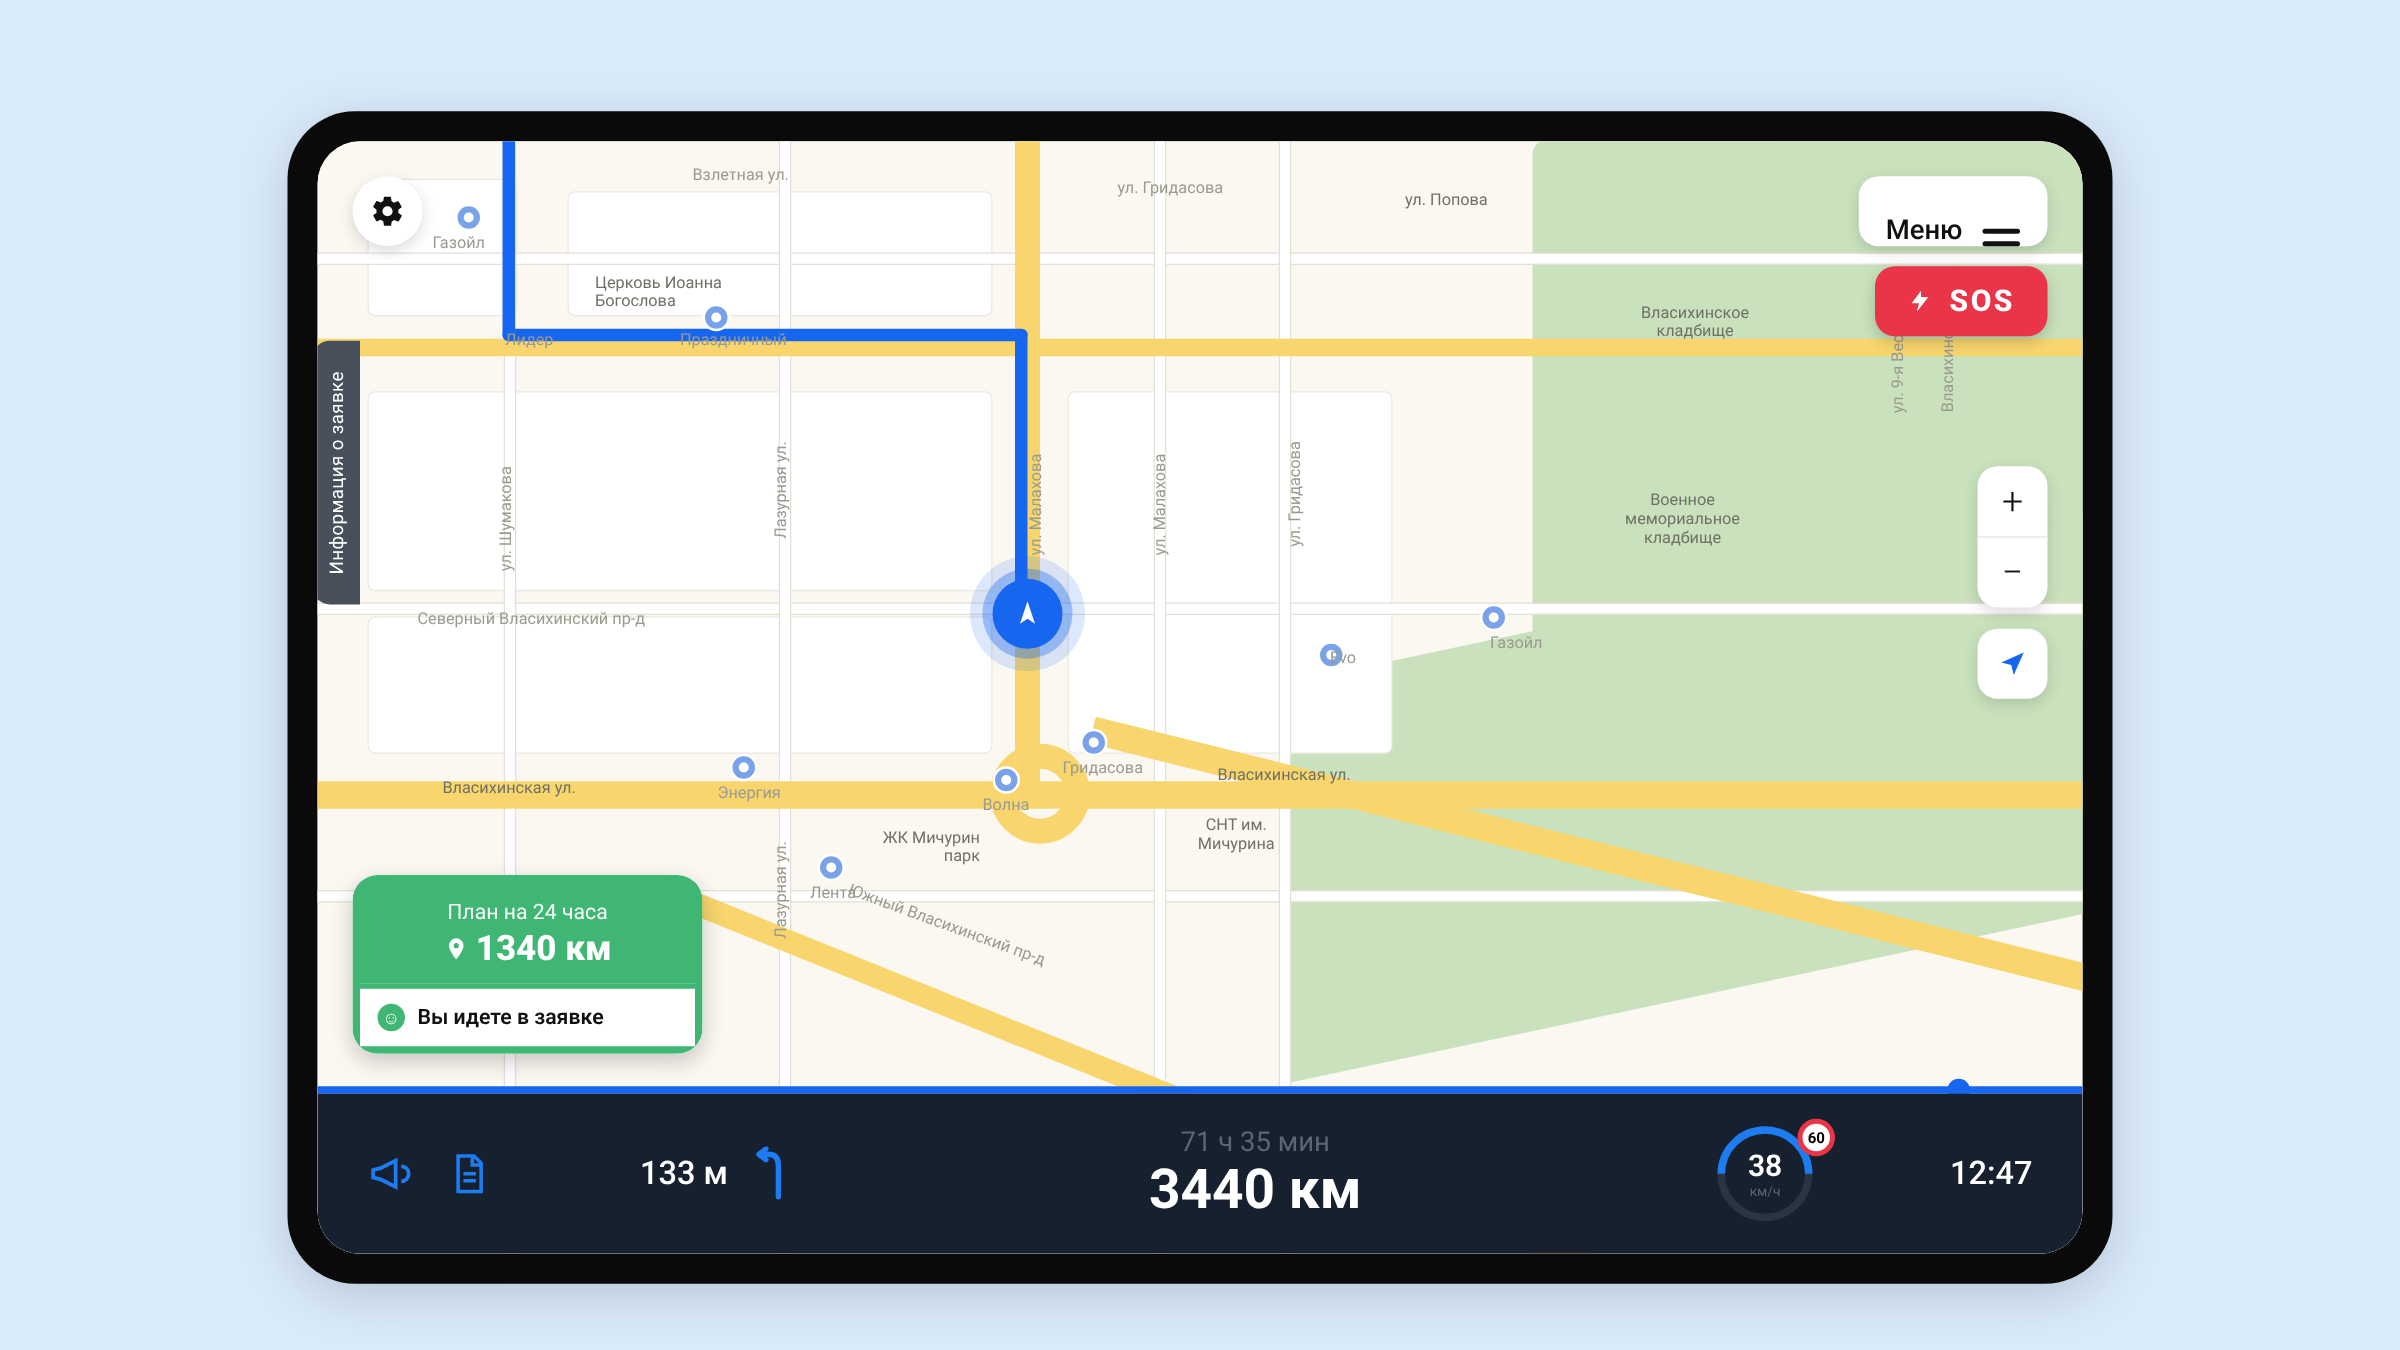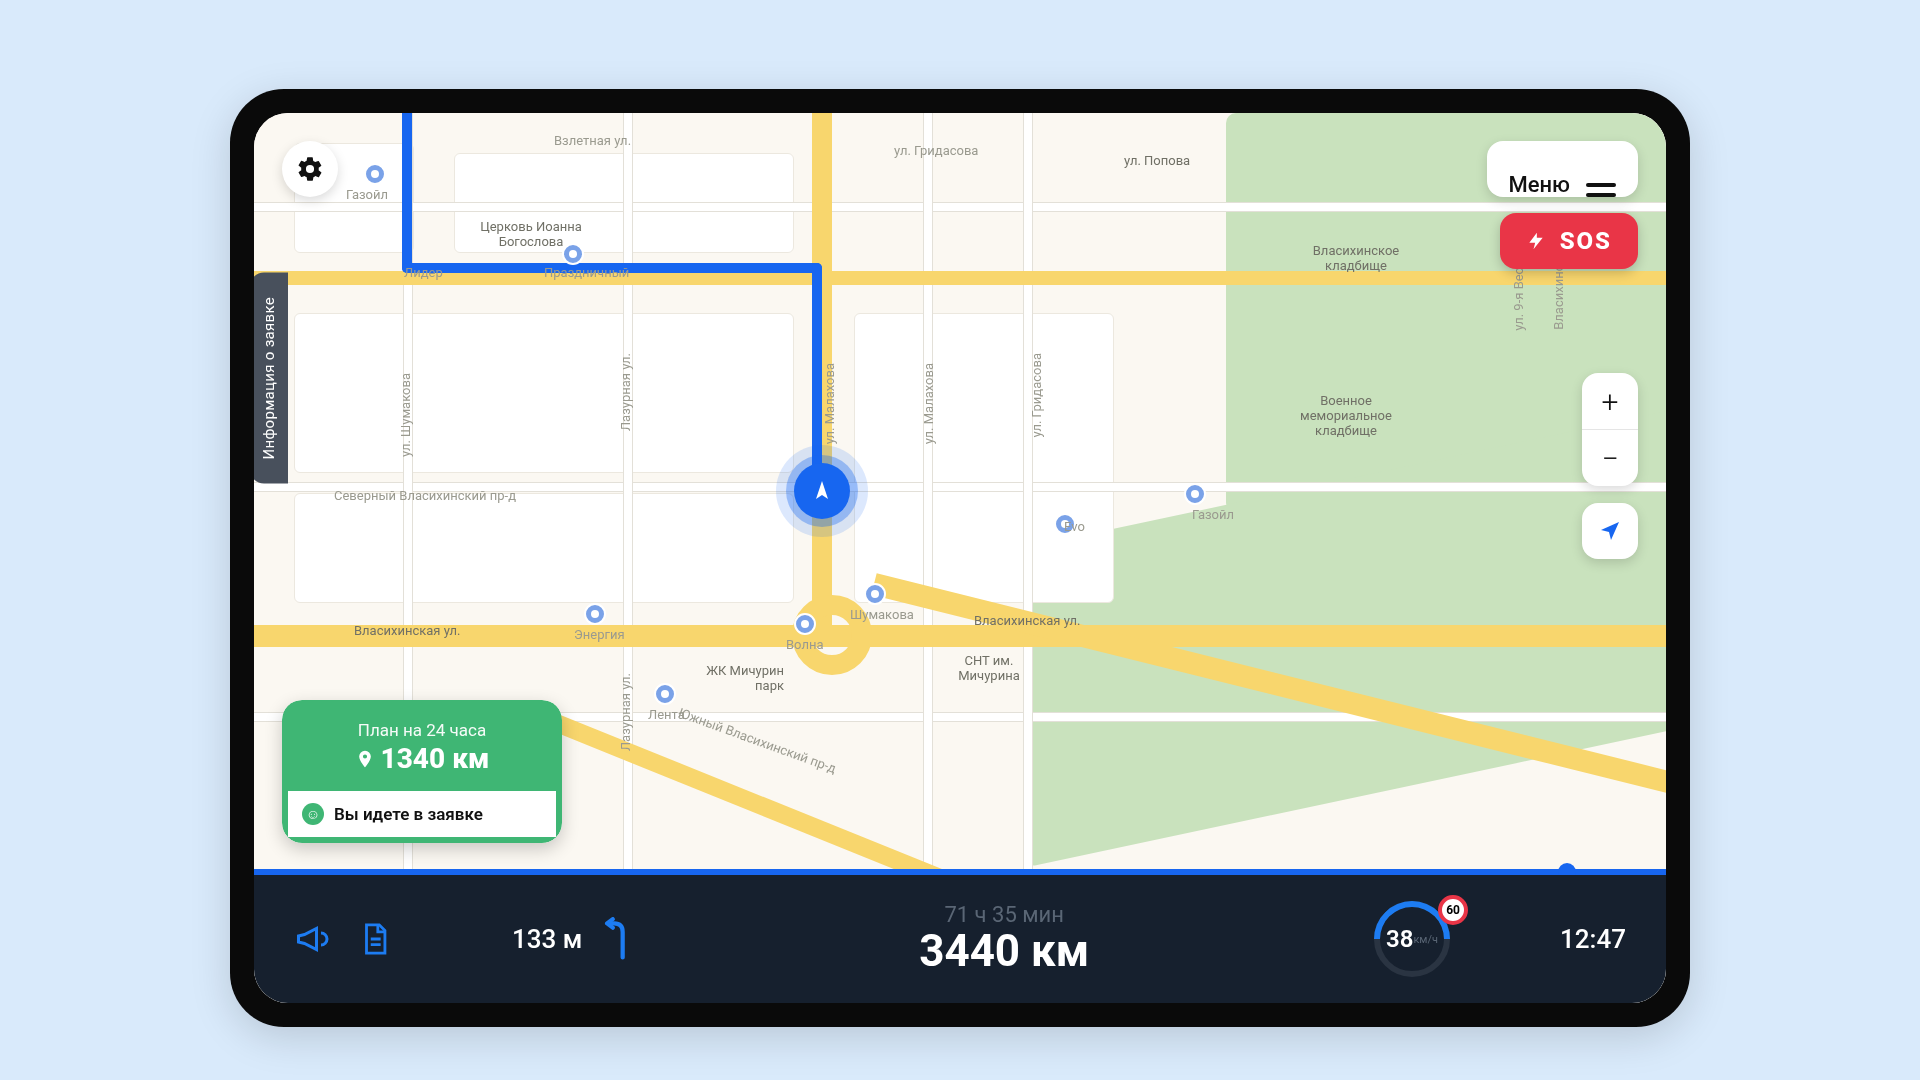--- a/index.html
+++ b/index.html
@@ -130,21 +130,21 @@
   }
   .b-icons { display:flex; gap:28px; align-items:center;}
   .b-turn { display:flex; align-items:center; gap:18px; margin-left:110px;}
   .b-turn .dist { font-size:26px; font-weight:500;}
   .b-center { flex:1; text-align:center;}
   .b-center .line1 { color:#5a6675; font-size:22px;}
   .b-center .line2 { font-size:44px; font-weight:700; margin-top:-2px;}
   .b-speed { position:relative; display:flex; align-items:center;}
   .gauge {
     width:76px; height:76px; border-radius:50%;
-    border:6px solid #2a3442; position:relative; display:flex; flex-direction:row; align-items:center; justify-content:center;
+    border:6px solid #2a3442; position:relative; display:flex; flex-direction:column; align-items:center; justify-content:center;
   }
   .gauge::before {
     content:""; position:absolute; inset:-6px; border-radius:50%;
     border:6px solid transparent; border-top-color:#1d7cf2; border-right-color:#1d7cf2;
     transform:rotate(-45deg);
   }
   .gauge .v { font-size:24px; font-weight:600; color:#fff;}
   .gauge .u { font-size:11px; color:#5a6675;}
   .limit {
     position:absolute; top:-6px; right:-18px; width:30px; height:30px;
@@ -199,21 +199,21 @@
       <div class="poi-dot" style="left:308px;top:130px"></div>
       <div class="poi-dot" style="left:330px;top:490px"></div>
       <div class="poi-dot" style="left:400px;top:570px"></div>
       <div class="poi-dot" style="left:540px;top:500px"></div>
       <div class="poi-dot" style="left:610px;top:470px"></div>
       <div class="poi-dot" style="left:800px;top:400px"></div>
       <div class="poi-dot" style="left:930px;top:370px"></div>
 
       <span class="maplabel" style="left:300px;top:20px">Взлетная ул.</span>
       <span class="maplabel" style="left:640px;top:30px">ул. Гридасова</span>
-      <span class="maplabel dark" style="left:222px;top:106px;text-align:center;width:110px;white-space:normal">Церковь Иоанна Богослова</span>
+      <span class="maplabel dark" style="left:222px;top:106px;width:110px;white-space:normal">Церковь Иоанна Богослова</span>
       <span class="maplabel dark" style="right:250px;top:130px;text-align:center;width:120px;white-space:normal">Власихинское кладбище</span>
       <span class="maplabel dark" style="right:260px;top:280px;text-align:center;width:120px;white-space:normal">Военное мемориальное кладбище</span>
       <span class="maplabel" style="left:568px;top:250px;writing-mode:vertical-rl;transform:rotate(180deg)">ул. Малахова</span>
       <span class="maplabel" style="left:667px;top:250px;writing-mode:vertical-rl;transform:rotate(180deg)">ул. Малахова</span>
       <span class="maplabel" style="left:775px;top:240px;writing-mode:vertical-rl;transform:rotate(180deg)">ул. Гридасова</span>
       <span class="maplabel" style="left:144px;top:260px;writing-mode:vertical-rl;transform:rotate(180deg)">ул. Шумакова</span>
       <span class="maplabel" style="left:364px;top:240px;writing-mode:vertical-rl;transform:rotate(180deg)">Лазурная ул.</span>
       <span class="maplabel" style="left:364px;top:560px;writing-mode:vertical-rl;transform:rotate(180deg)">Лазурная ул.</span>
       <span class="maplabel dark" style="left:100px;top:510px">Власихинская ул.</span>
       <span class="maplabel dark" style="left:720px;top:500px">Власихинская ул.</span>
@@ -221,21 +221,21 @@
       <span class="maplabel" style="left:60px;top:605px">Южный Власихинский пр-д</span>
       <span class="maplabel dark" style="left:440px;top:550px;text-align:right;width:90px;white-space:normal">ЖК Мичурин парк</span>
       <span class="maplabel dark" style="left:700px;top:540px;text-align:center;width:70px;white-space:normal">СНТ им. Мичурина</span>
       <span class="maplabel" style="left:92px;top:74px">Газойл</span>
       <span class="maplabel" style="left:938px;top:394px">Газойл</span>
       <span class="maplabel" style="left:150px;top:152px">Лидер</span>
       <span class="maplabel" style="left:290px;top:152px">Праздничный</span>
       <span class="maplabel" style="left:320px;top:514px">Энергия</span>
       <span class="maplabel" style="left:394px;top:594px">Лента</span>
       <span class="maplabel" style="left:532px;top:524px">Волна</span>
-      <span class="maplabel" style="left:596px;top:494px">Шумакова</span>
+      <span class="maplabel" style="left:596px;top:494px">Гридасова</span>
       <span class="maplabel" style="left:810px;top:406px">Evo</span>
       <span class="maplabel" style="right:140px;top:140px;writing-mode:vertical-rl;transform:rotate(180deg)">ул. 9-я Весна</span>
       <span class="maplabel" style="right:100px;top:100px;writing-mode:vertical-rl;transform:rotate(180deg)">Власихинский пр-д</span>
       <span class="maplabel" style="left:420px;top:620px;transform:rotate(20deg)">Южный Власихинский пр-д</span>
       <span class="maplabel dark" style="left:870px;top:40px">ул. Попова</span>
     </div>
 
     <div class="btn-round settings-btn">
       <svg width="28" height="28" viewBox="0 0 24 24" fill="#111">
           <path d="M19.4 13a7.5 7.5 0 0 0 .1-1 7.5 7.5 0 0 0-.1-1l2.1-1.6a.5.5 0 0 0 .1-.7l-2-3.4a.5.5 0 0 0-.6-.2l-2.5 1a7.3 7.3 0 0 0-1.7-1l-.4-2.6A.5.5 0 0 0 14 2h-4a.5.5 0 0 0-.5.4L9.1 5a7.3 7.3 0 0 0-1.7 1l-2.5-1a.5.5 0 0 0-.6.2l-2 3.4a.5.5 0 0 0 .1.7L4.5 11a7.5 7.5 0 0 0 0 2l-2.1 1.6a.5.5 0 0 0-.1.7l2 3.4a.5.5 0 0 0 .6.2l2.5-1a7.3 7.3 0 0 0 1.7 1l.4 2.6A.5.5 0 0 0 10 22h4a.5.5 0 0 0 .5-.4l.4-2.6a7.3 7.3 0 0 0 1.7-1l2.5 1a.5.5 0 0 0 .6-.2l2-3.4a.5.5 0 0 0-.1-.7ZM12 15.5A3.5 3.5 0 1 1 15.5 12 3.5 3.5 0 0 1 12 15.5Z"></path>

